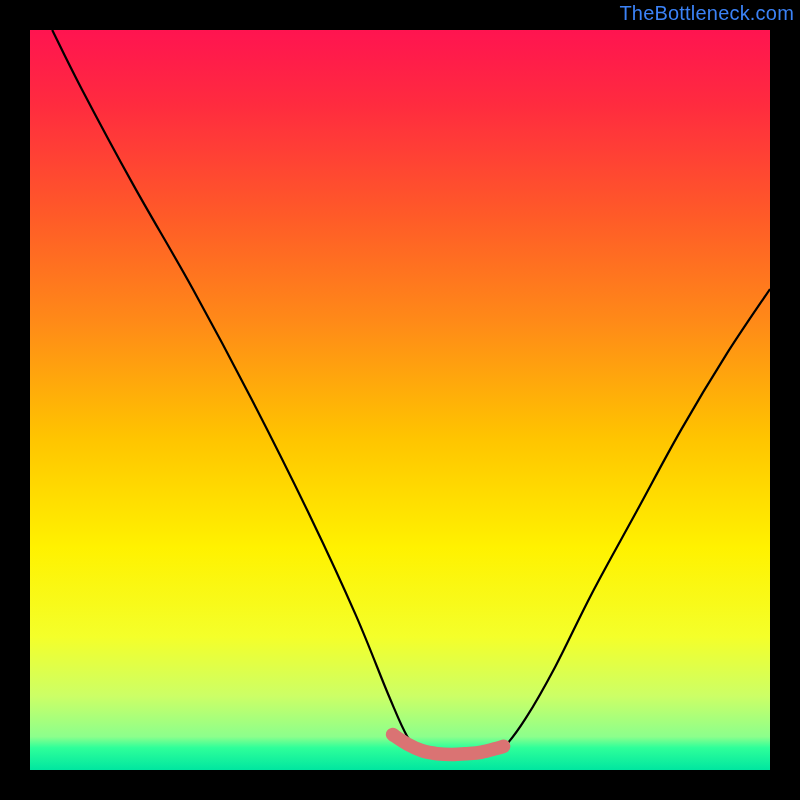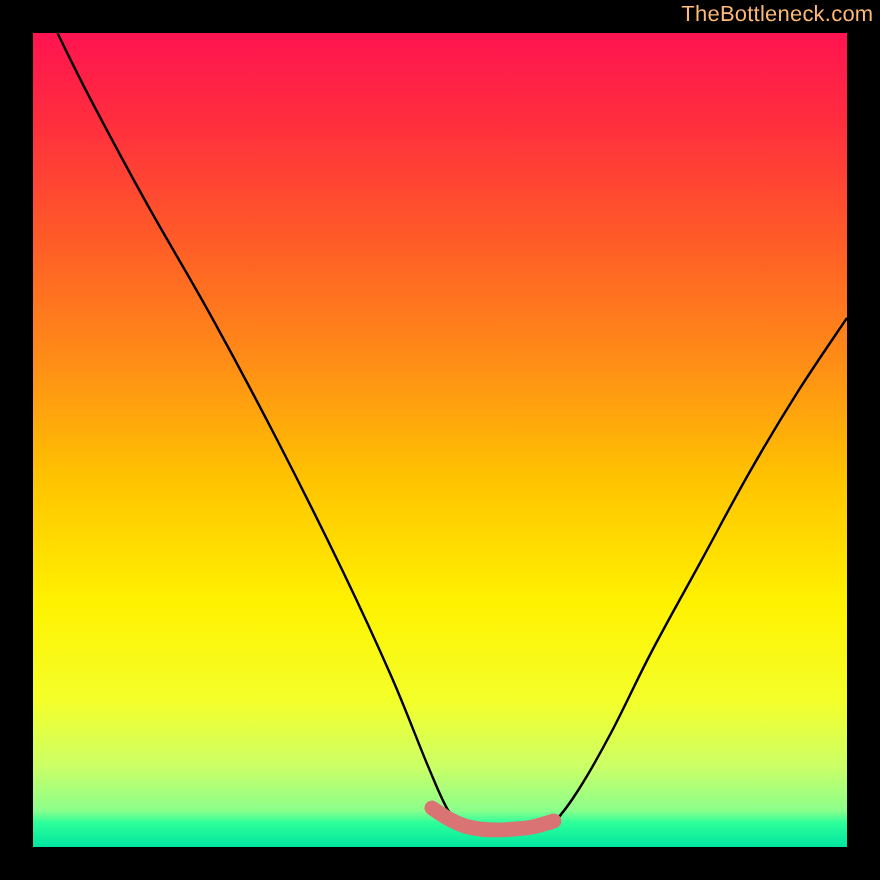--- a/index.html
+++ b/index.html
@@ -38,21 +38,21 @@
     position: absolute;
     left: 0;
     top: 0;
     width: 740px;
     height: 740px;
   }
   .watermark {
     position: absolute;
     top: 2px;
     right: 6px;
-    color: #fdba74;
+    color: #3b82f6;
     font-size: 20px;
     font-weight: 500;
     letter-spacing: 0.2px;
     user-select: none;
   }
 </style>
 </head>
 <body>
 
 <div class="frame">

